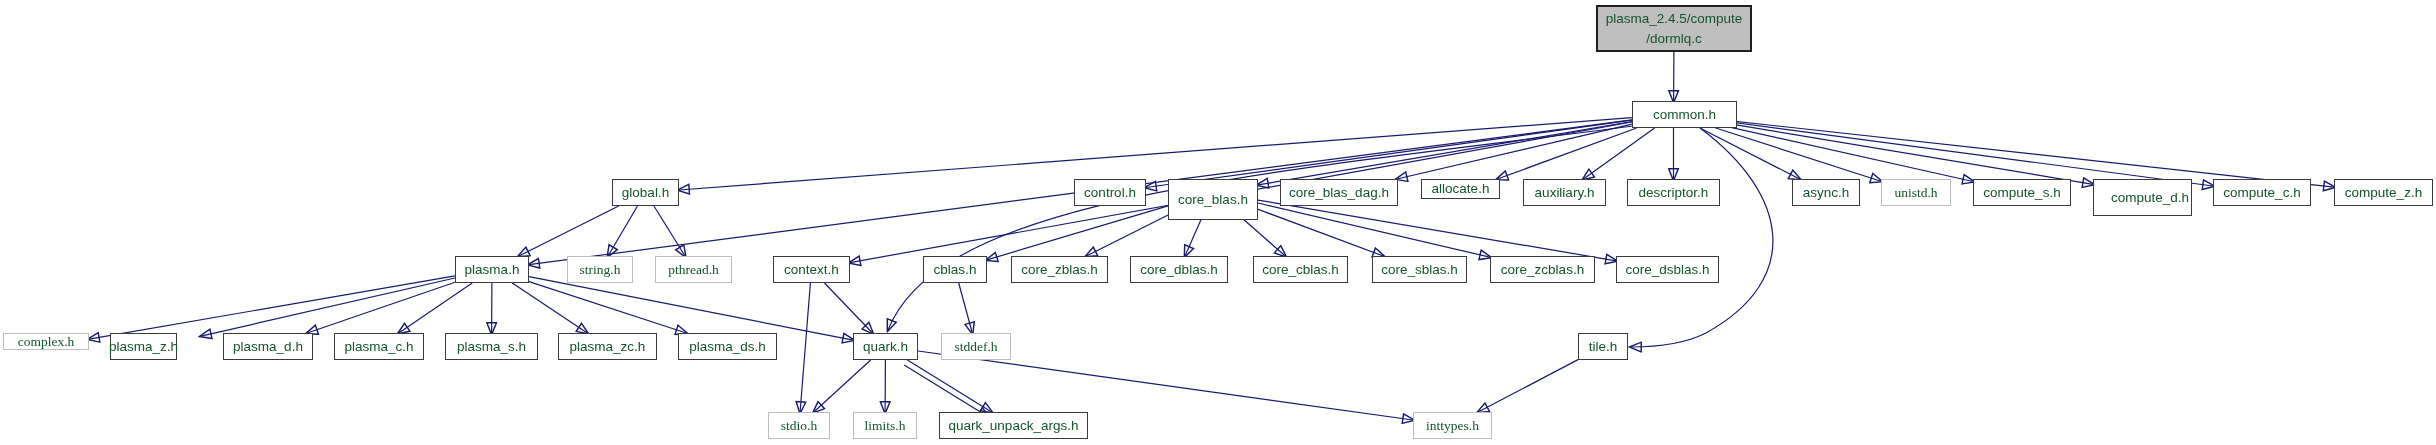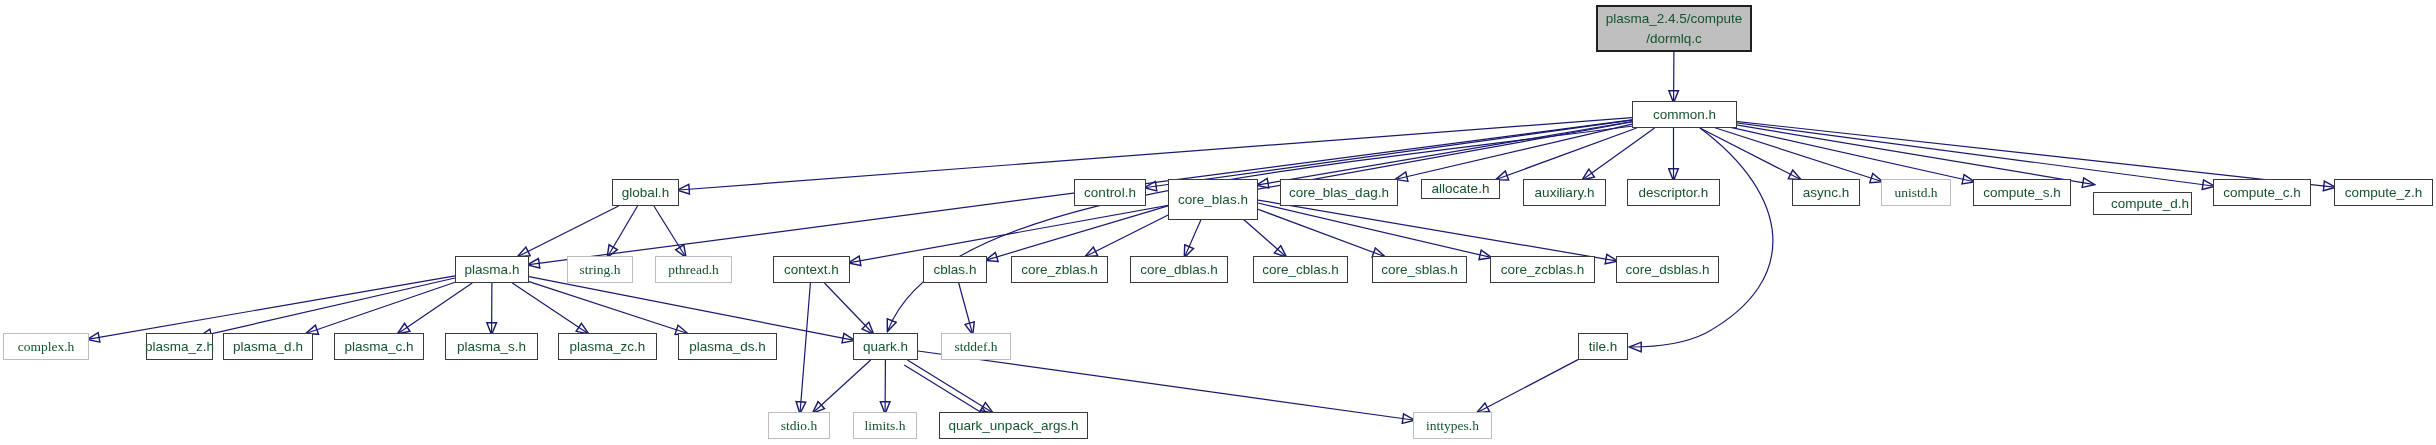--- a/index.html
+++ b/index.html
@@ -119,21 +119,21 @@
       </div>
       <div class="node internal" style="left: 1792px; top: 179px; width: 68px; height: 27px;">
         <span>async.h</span>
       </div>
       <div class="node external" style="left: 1881px; top: 179px; width: 70px; height: 27px;">
         <span>unistd.h</span>
       </div>
       <div class="node internal" style="left: 1973px; top: 179px; width: 98px; height: 27px;">
         <span>compute_s.h</span>
       </div>
-      <div class="node internal" style="left: 2093px; top: 192px; width: 99px; height: 23px; padding-left: 15px;">
+      <div class="node internal" style="left: 2093px; top: 179px; width: 99px; height: 37px; padding-left: 15px;">
         <span>compute_d.h</span>
       </div>
       <div class="node internal" style="left: 2213px; top: 179px; width: 98px; height: 27px;">
         <span>compute_c.h</span>
       </div>
       <div class="node internal" style="left: 2334px; top: 179px; width: 99px; height: 27px;">
         <span>compute_z.h</span>
       </div>
       <div class="node internal" style="left: 455px; top: 256px; width: 74px; height: 27px;">
         <span>plasma.h</span>
@@ -161,24 +161,24 @@
       </div>
       <div class="node internal" style="left: 1372px; top: 256px; width: 95px; height: 27px;">
         <span>core_sblas.h</span>
       </div>
       <div class="node internal" style="left: 1490px; top: 256px; width: 105px; height: 27px;">
         <span>core_zcblas.h</span>
       </div>
       <div class="node internal" style="left: 1616px; top: 256px; width: 103px; height: 27px;">
         <span>core_dsblas.h</span>
       </div>
-      <div class="node external" style="left: 3px; top: 333px; width: 86px; height: 27px;">
+      <div class="node external" style="left: 3px; top: 333px; width: 86px; height: 17px;">
         <span>complex.h</span>
       </div>
-      <div class="node internal" style="left: 110px; top: 333px; width: 67px; height: 27px; margin-left: 36px;">
+      <div class="node internal" style="left: 110px; top: 333px; width: 67px; height: 27px;">
         <span>plasma_z.h</span>
       </div>
       <div class="node internal" style="left: 223px; top: 333px; width: 90px; height: 27px;">
         <span>plasma_d.h</span>
       </div>
       <div class="node internal" style="left: 334px; top: 333px; width: 90px; height: 27px;">
         <span>plasma_c.h</span>
       </div>
       <div class="node internal" style="left: 445px; top: 333px; width: 93px; height: 27px;">
         <span>plasma_s.h</span>

